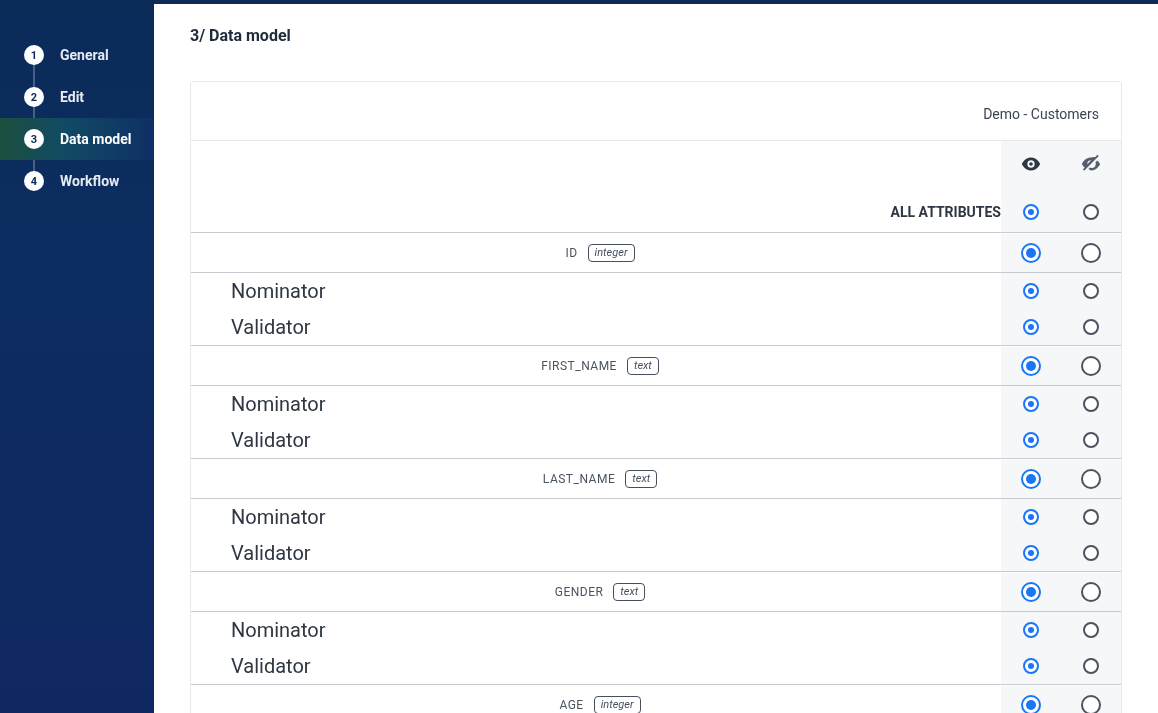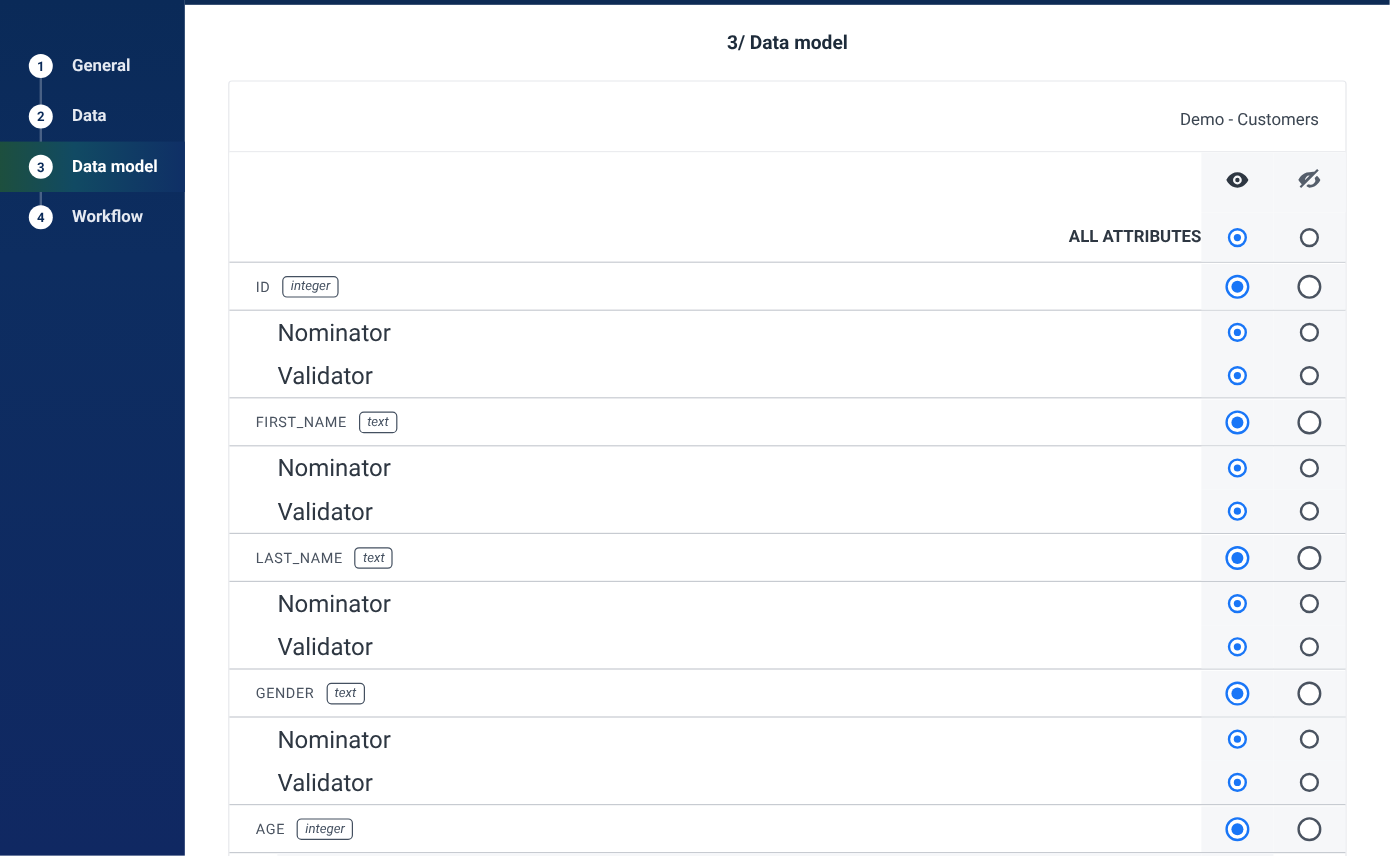--- a/index.html
+++ b/index.html
@@ -54,22 +54,21 @@
   .main {
     flex:1;
     padding: 22px 36px 0 36px;
     overflow:auto;
     background:#fff;
     border-top: 4px solid #0d2b55;
   }
   .main-wrap { max-width: 970px; }
   .page-title {
     font-size: 16px; font-weight: 700; color:#1d2b3a;
-    margin-bottom: 22px;
-    text-align: center;
+    margin-bottom: 36px;
   }
   .card {
     background:#fff;
     border:1px solid #e6e8ec;
     border-radius:3px;
     padding: 24px 0 0 0;
   }
   .subtitle {
     font-size:14px; color:#3b4551; padding:0 22px 18px 22px;text-align:right;
   }
@@ -107,21 +106,21 @@
   }
   .row.attr {
     font-size:12px;
     color:#4a5360;
     letter-spacing:.5px;
     text-transform:uppercase;
     border-top:1px solid transparent;
     border-bottom:1px solid #c7cbd1;
     height:40px;
   }
-  .attr-label{ display:flex; align-items:center; gap:10px; justify-content:flex-start; padding-right:14px;}
+  .attr-label{ display:flex; align-items:center; gap:10px; justify-content:center; padding-right:14px;}
   .type-badge{
     font-size:11px; font-style:italic;
     border:1px solid #445060; color:#445060;
     border-radius:4px; padding:0 6px; line-height:16px;
     text-transform:none; letter-spacing:0;
   }
   .subrow{
     padding-left:40px;
     height:36px;
     font-size:20px;
@@ -150,21 +149,21 @@
 <body>
 
 <nav class="sidebar">
   <ul class="steps">
       <li class="step">
         <span class="step-num">1</span>
         <span class="step-label">General</span>
       </li>
       <li class="step">
         <span class="step-num">2</span>
-        <span class="step-label">Data</span>
+        <span class="step-label">Edit</span>
       </li>
       <li class="step active">
         <span class="step-num">3</span>
         <span class="step-label">Data model</span>
       </li>
       <li class="step">
         <span class="step-num">4</span>
         <span class="step-label">Workflow</span>
       </li>
     </ul>

